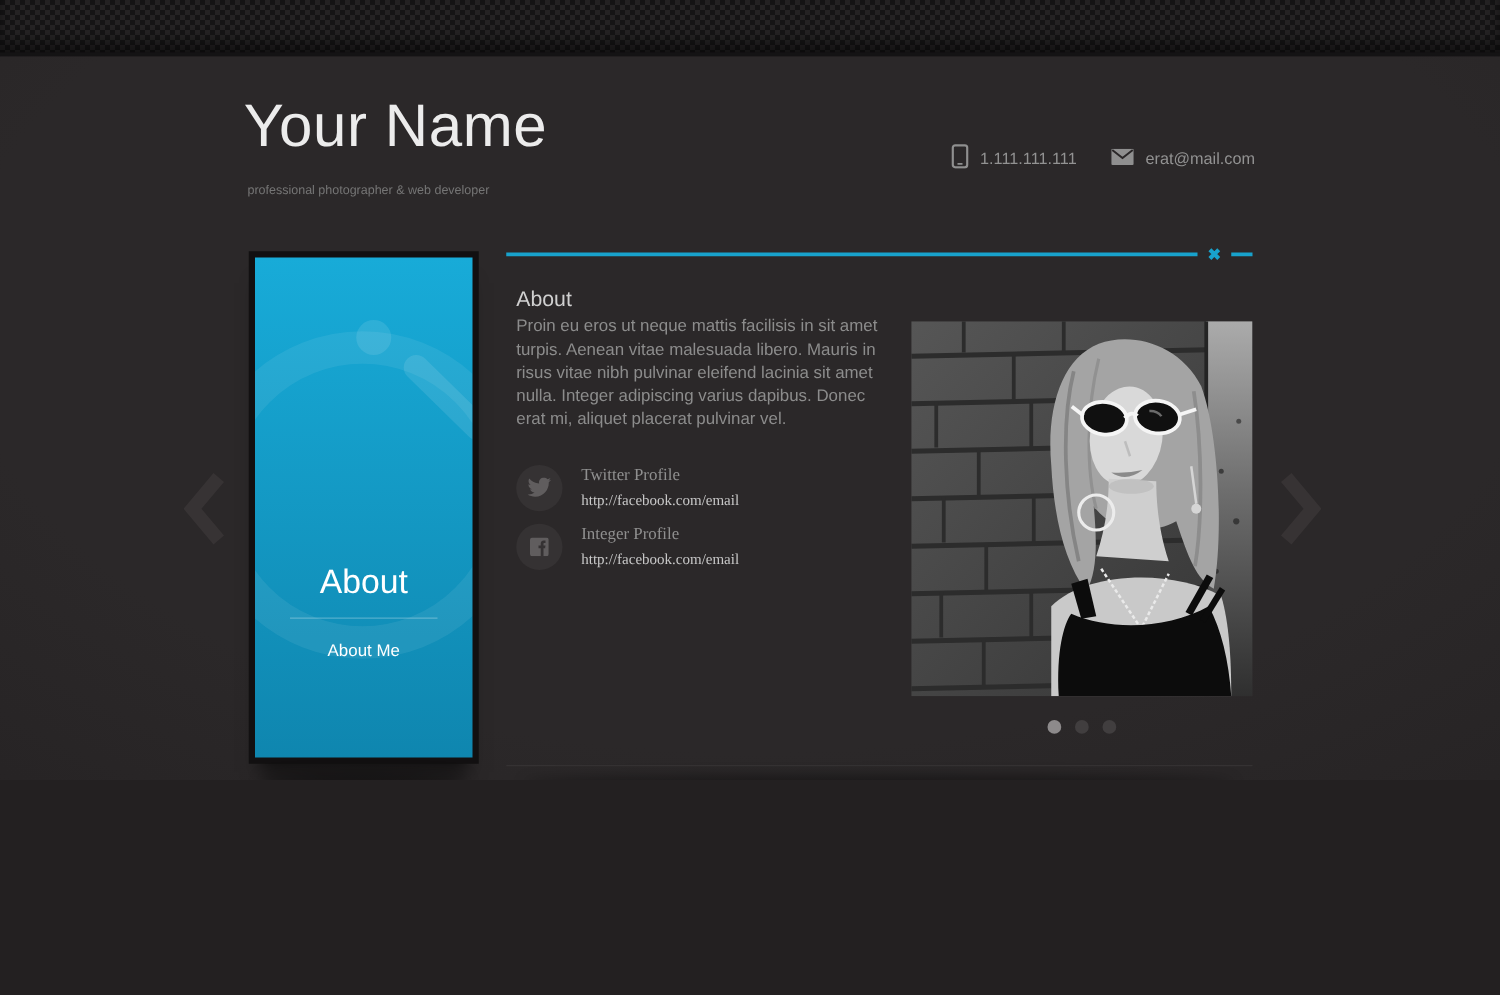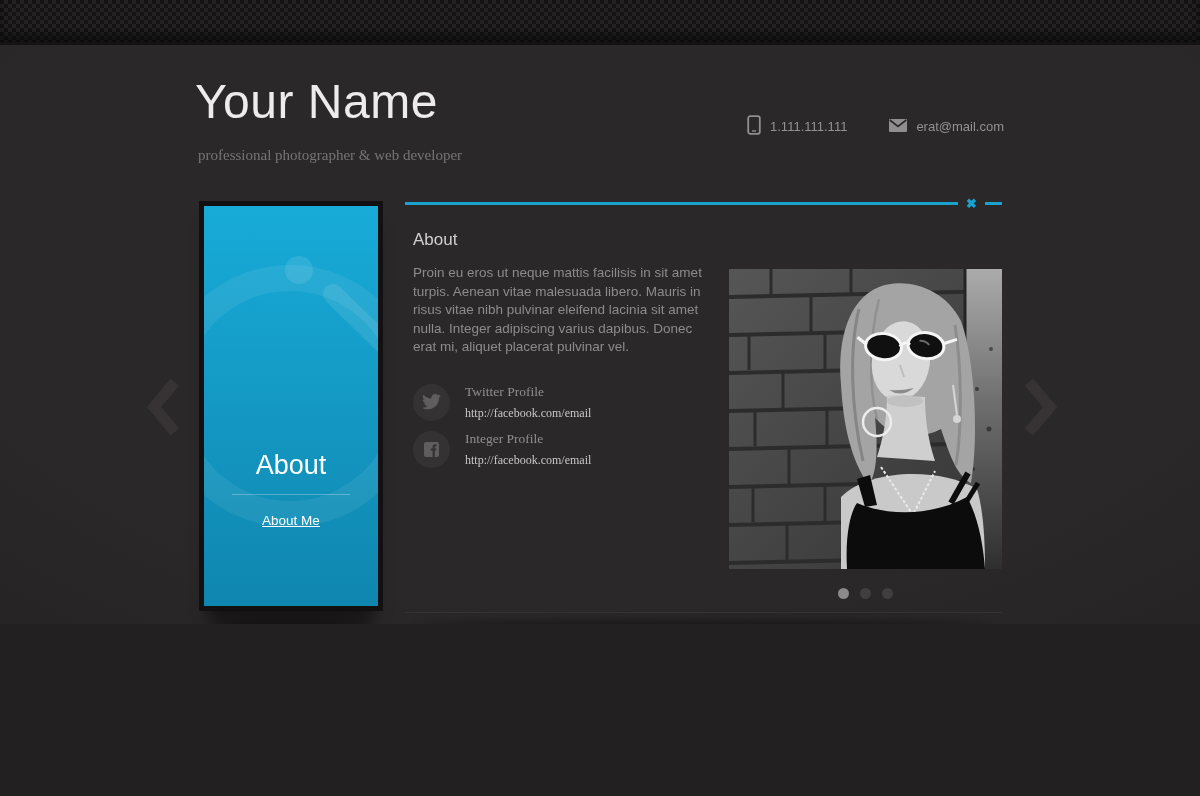--- a/index.html
+++ b/index.html
@@ -21,25 +21,25 @@
     box-shadow:inset 0 -8px 10px rgba(0,0,0,.45);
   }
 
   
   .site-title{
     position:absolute; left:195px; top:74px;
     font-size:48px; font-weight:200; letter-spacing:.5px; color:#ececec;
   }
   .tagline{
     position:absolute; left:198px; top:147px;
-    font-size:15px; color:#757575;font-family:Liberation Serif, serif;
+    font-size:10px; color:#757575;
   }
   .contacts{
     position:absolute; right:196px; top:115px;
-    display:flex; align-items:center; gap:42px;
+    display:flex; align-items:center; gap:28px;
     color:#929292; font-size:13px;
   }
   .contact{ display:flex; align-items:center; gap:9px; }
 
   
   .nav-arrow{ position:absolute; background:none; border:none; cursor:pointer; }
   .nav-arrow.left { left:147px;  top:378px; }
   .nav-arrow.right{ left:1023px; top:378px; }
 
   
@@ -56,41 +56,41 @@
   .card-title{
     position:absolute; top:244px; width:100%; text-align:center;
     font-size:27px; font-weight:300; color:#ffffff;
   }
   .card-divider{
     position:absolute; top:288px; left:28px; right:28px; height:1px;
     background:rgba(255,255,255,.28);
   }
   .card-subtitle{
     position:absolute; top:307px; width:100%; text-align:center;
-    font-size:13.5px; color:#ffffff; cursor:pointer;text-decoration:underline;
+    font-size:13.5px; color:#ffffff; cursor:pointer;
   }
   .card-shadow{
     position:absolute; left:208px; top:619px; width:166px; height:11px;
     background:rgba(0,0,0,.5); border-radius:50%; filter:blur(5px);
   }
 
   
   .about-panel{ position:absolute; left:405px; top:196px; width:597px; }
   .panel-rule{ display:flex; align-items:center; gap:7px; height:14px; }
   .rule{ background:#18a2cc; height:3px; }
   .rule.long{ flex:1; }
   .rule.short{ width:17px; }
   .close-btn{
     background:none; border:none; color:#18a2cc; font-size:13px; line-height:1;
     font-weight:bold; padding:0 1px; cursor:pointer;
   }
   .section-heading{
     margin:20px 0 0 8px; font-size:17px; font-weight:normal; color:#d0d0d0;
   }
-  .cols{ display:flex; align-items:flex-start; margin-top:14px; }
+  .cols{ display:flex; align-items:flex-start; margin-top:2px; }
   .text-col{ margin-left:8px; width:296px; }
   .para{ font-size:13.5px; line-height:18.5px; color:#8c8c8c; margin-bottom:19px; }
   .links{ margin-top:27px; display:flex; flex-direction:column; gap:10px;font-family:Liberation Serif, serif; }
   .plink{ display:flex; align-items:center; gap:15px; text-decoration:none; cursor:pointer; }
   .plink-icon{
     width:37px; height:37px; border-radius:50%; background:#353233;
     display:flex; align-items:center; justify-content:center; flex:0 0 auto;
   }
   .plink-title{ font-size:13.5px; color:#8f8f8f; margin-bottom:3px; }
   .plink-url{ font-size:12px; color:#c8c8c8; }

